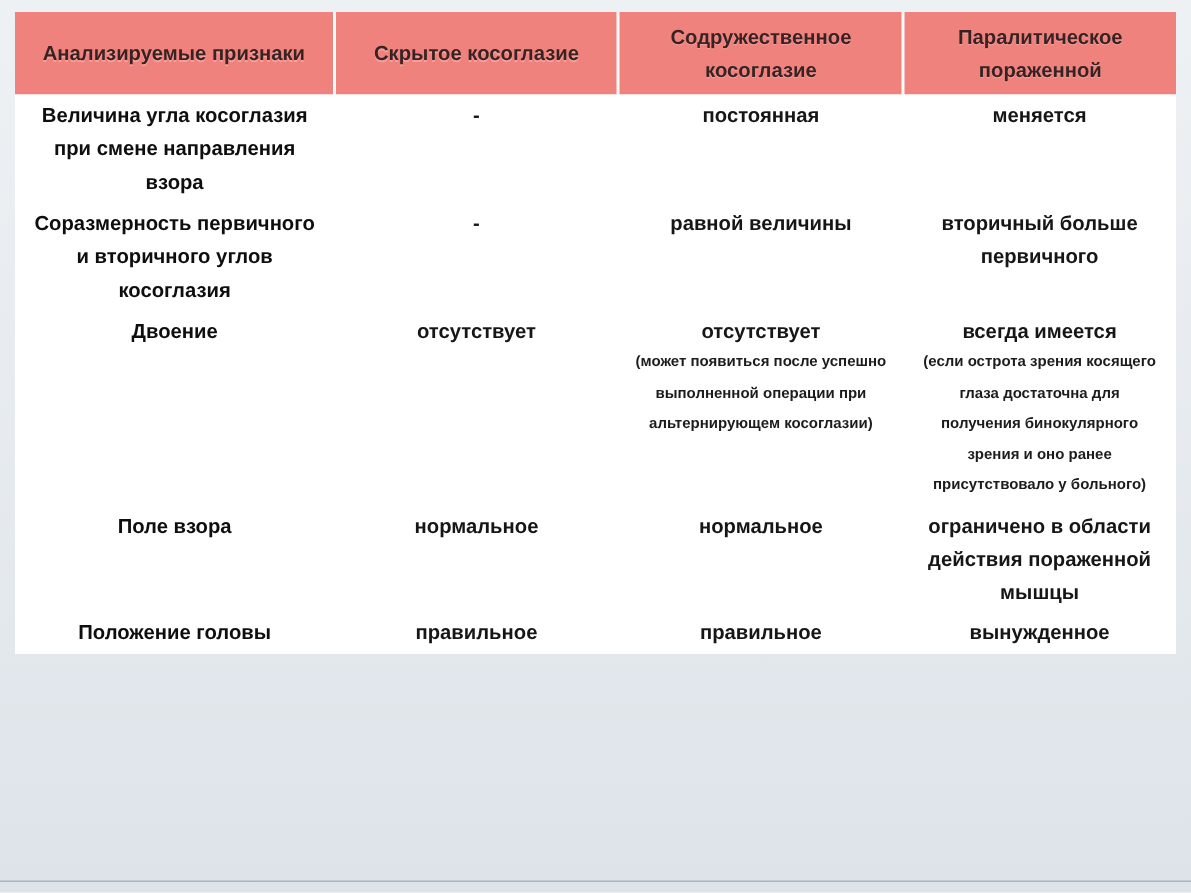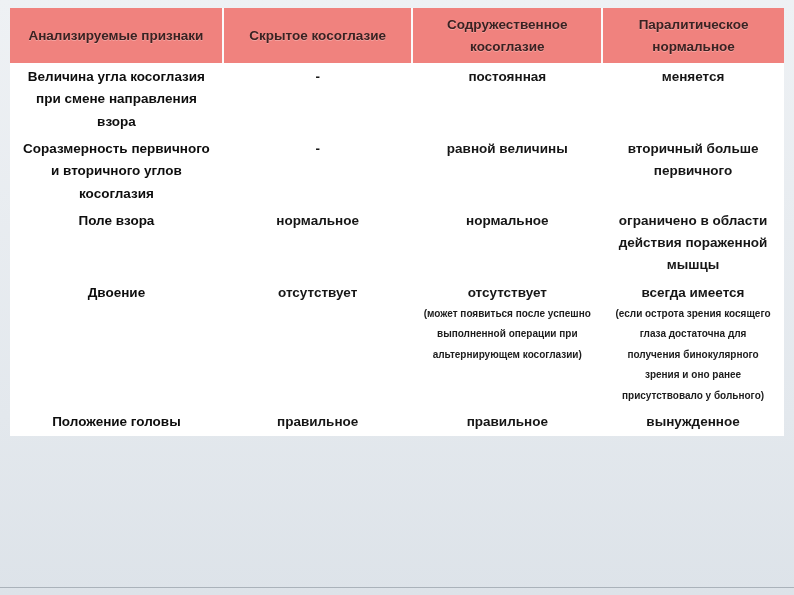--- a/index.html
+++ b/index.html
@@ -80,21 +80,21 @@
       <col class="c1">
         <col class="c2">
         <col class="c3">
         <col class="c4">
     </colgroup>
     <thead>
       <tr>
         <th>Анализируемые признаки</th>
         <th>Скрытое косоглазие</th>
         <th>Содружественное косоглазие</th>
-        <th>Паралитическое нормальное</th>
+        <th>Паралитическое пораженной</th>
       </tr>
     </thead>
     <tbody>
 
 
       <tr>
         <td class="feature">Величина угла косоглазия при смене направления взора</td>
         <td>
           <div>-</div>
         </td>
@@ -114,44 +114,44 @@
         <td>
           <div>равной величины</div>
         </td>
         <td>
           <div>вторичный больше первичного</div>
         </td>
       </tr>
 
 
       <tr>
-        <td class="feature">Поле взора</td>
-        <td>
-          <div>нормальное</div>
-        </td>
-        <td>
-          <div>нормальное</div>
-        </td>
-        <td>
-          <div>ограничено в области действия пораженной мышцы</div>
-        </td>
-      </tr>
-
-      <tr>
         <td class="feature">Двоение</td>
         <td>
           <div>отсутствует</div>
         </td>
         <td>
           <div>отсутствует</div>
           <div class="cell-note">(может появиться после успешно выполненной операции при альтернирующем косоглазии)</div>
         </td>
         <td>
           <div>всегда имеется</div>
           <div class="cell-note">(если острота зрения косящего глаза достаточна для получения бинокулярного зрения и оно ранее присутствовало у больного)</div>
+        </td>
+      </tr>
+
+      <tr>
+        <td class="feature">Поле взора</td>
+        <td>
+          <div>нормальное</div>
+        </td>
+        <td>
+          <div>нормальное</div>
+        </td>
+        <td>
+          <div>ограничено в области действия пораженной мышцы</div>
         </td>
       </tr>
 
       <tr>
         <td class="feature">Положение головы</td>
         <td>
           <div>правильное</div>
         </td>
         <td>
           <div>правильное</div>

